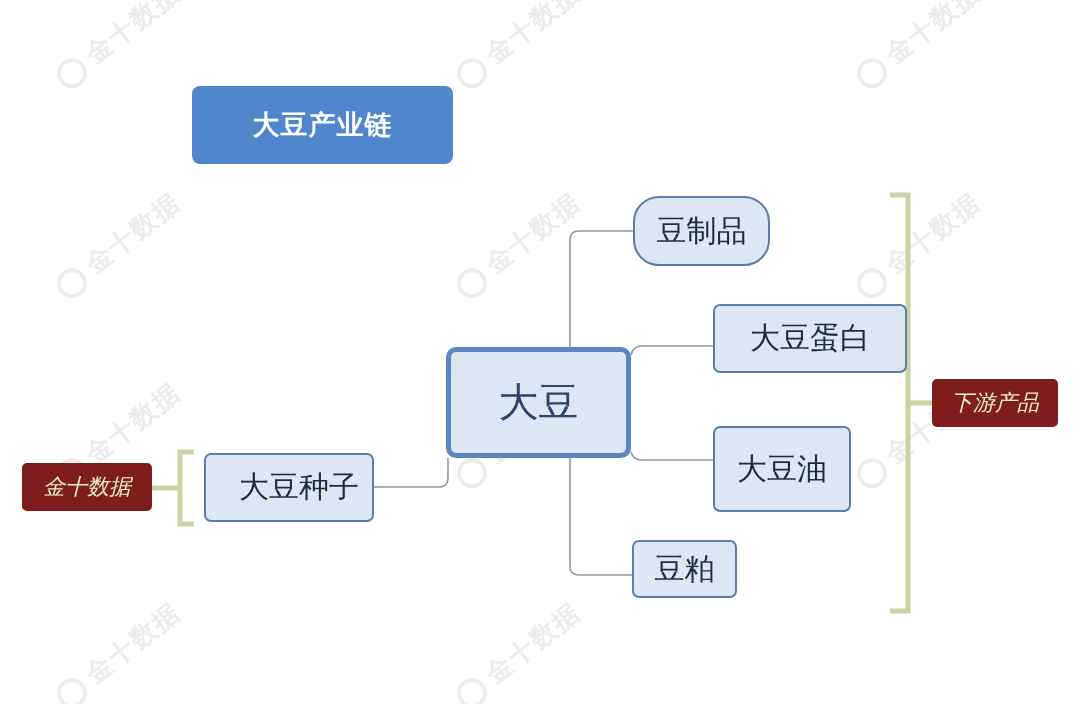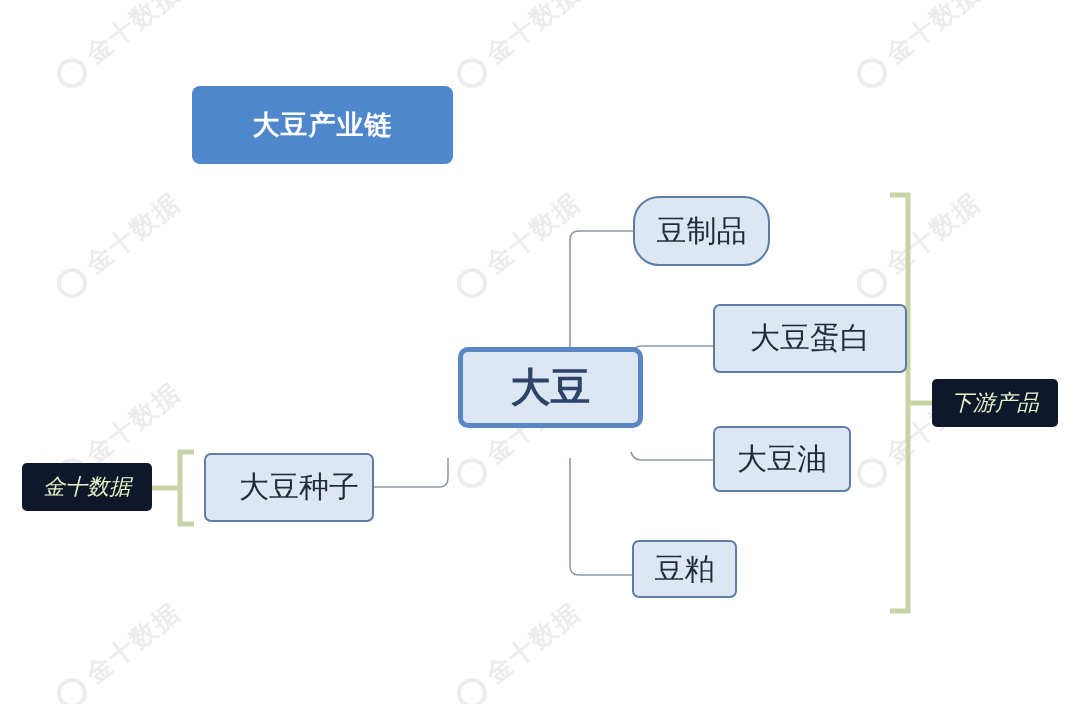--- a/index.html
+++ b/index.html
@@ -23,27 +23,27 @@
       display: flex; align-items: center; justify-content: center;
       color: #ffffff; font-size: 27px; font-weight: bold; letter-spacing: 1px;
     }
     .node {
       position: absolute; background: #dde6f3; border: 2px solid #5c7ea6;
       border-radius: 7px; box-sizing: border-box;
       display: flex; align-items: center; justify-content: center;
       color: #1e2b3a; font-size: 30px;
     }
     .center {
-      position: absolute; left: 446px; top: 347px; width: 185px; height: 81px;
+      position: absolute; left: 446px; top: 347px; width: 185px; height: 111px;
       background: #dde6f3; border: 5px solid #5a87c3; border-radius: 10px; box-sizing: border-box;
       display: flex; align-items: center; justify-content: center;
-      color: #2c4468; font-size: 40px; font-weight: bold; margin-left: 12px;
+      color: #2c4468; font-size: 40px; font-weight: normal;
     }
     .tag {
-      position: absolute; background: #0f172a; border-radius: 5px;
+      position: absolute; background: #7f1d1d; border-radius: 5px;
       color: #e6f1c8; font-size: 22px; font-style: italic;
       display: flex; align-items: center; justify-content: center;
     }
     svg.lines { position: absolute; left: 0; top: 0; }
   </style>
 </head>
 <body>
 
 <div class="wm" style="left:70px; top:60px;"><span class="ring"></span><span>金十数据</span></div>
 <div class="wm" style="left:470px; top:60px;"><span class="ring"></span><span>金十数据</span></div>
@@ -82,15 +82,15 @@
 
 <div class="title-box">大豆产业链</div>
 
 <div class="center">大豆</div>
 
 <div class="tag" style="left:22px; top:463px; width:130px; height:48px;">金十数据</div>
 <div class="node" style="left:204px; top:453px; width:170px; height:69px;padding-left:20px;">大豆种子</div>
 
 <div class="node" style="left:633px; top:196px; width:137px; height:70px;border-radius:26px;">豆制品</div>
 <div class="node" style="left:713px; top:304px; width:194px; height:69px;">大豆蛋白</div>
-<div class="node" style="left:713px; top:426px; width:138px; height:66px;">大豆油</div>
+<div class="node" style="left:713px; top:426px; width:138px; height:86px;">大豆油</div>
 <div class="node" style="left:632px; top:540px; width:105px; height:58px;">豆粕</div>
 <div class="tag" style="left:932px; top:379px; width:126px; height:48px;">下游产品</div>
 
 </body></html>

